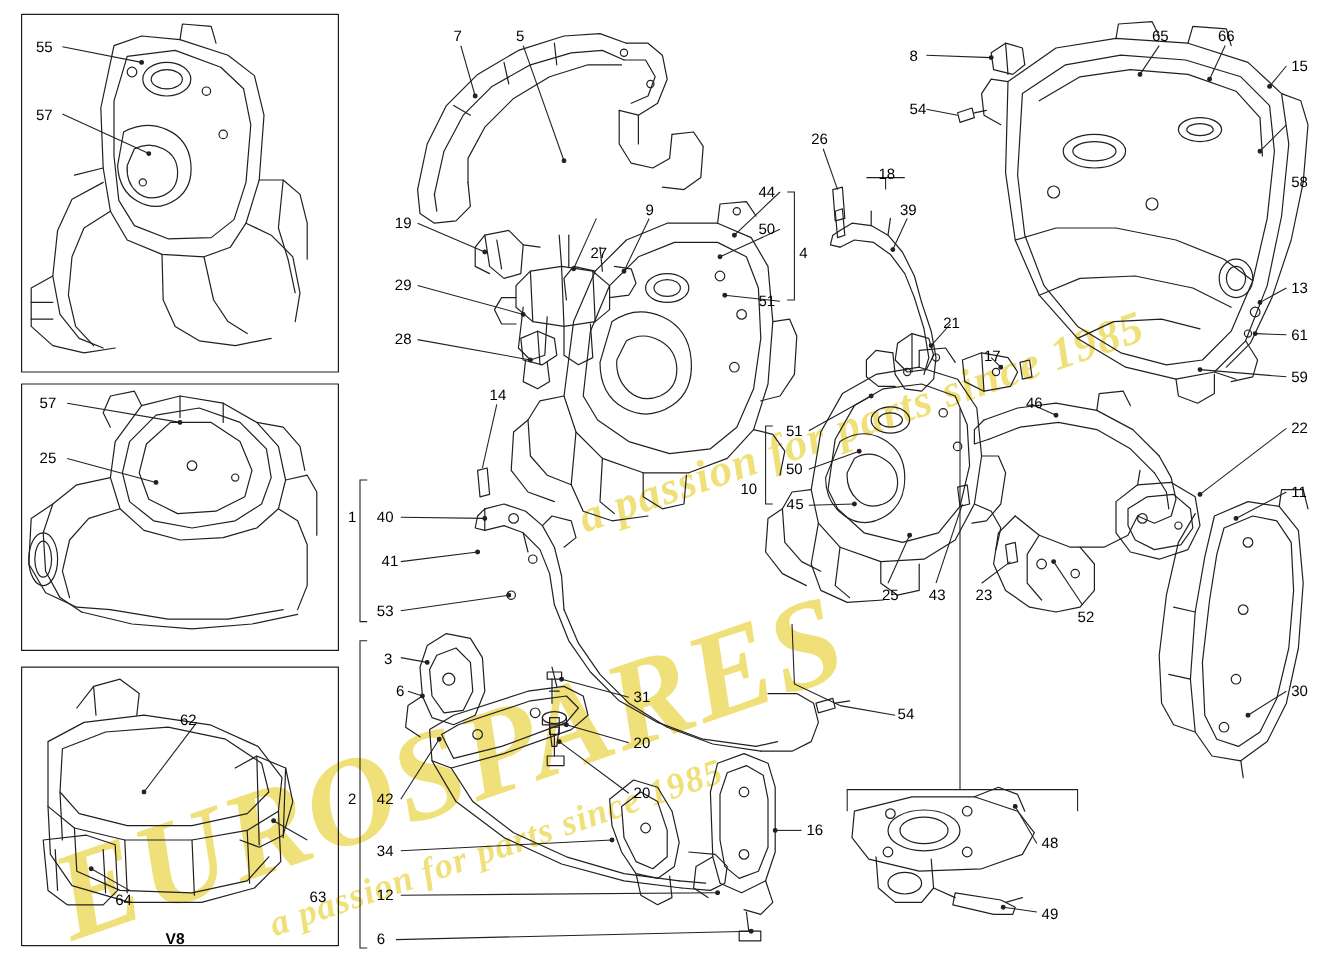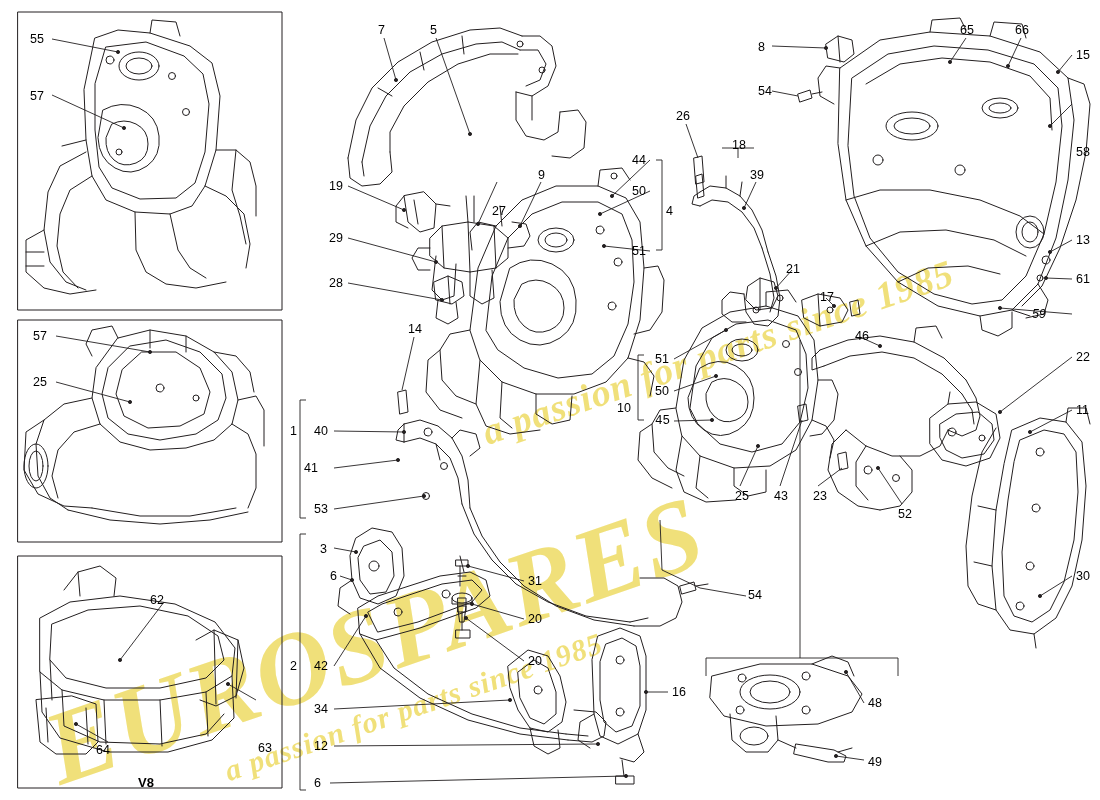--- a/index.html
+++ b/index.html
@@ -572,34 +572,34 @@
       <div class="callout" style="left: 750px; top: 169px;">39</div>
       <div class="callout" style="left: 632px; top: 185px;">50</div>
       <div class="callout" style="left: 666px; top: 205px;">4</div>
       <div class="callout" style="left: 329px; top: 232px;">29</div>
       <div class="callout" style="left: 632px; top: 245px;">51</div>
       <div class="callout" style="left: 1076px; top: 234px;">13</div>
       <div class="callout" style="left: 329px; top: 277px;">28</div>
       <div class="callout" style="left: 786px; top: 263px;">21</div>
       <div class="callout" style="left: 1076px; top: 273px;">61</div>
       <div class="callout" style="left: 820px; top: 291px;">17</div>
-      <div class="callout" style="left: 1032px; top: 308px; font-style: italic;">59</div>
+      <div class="callout" style="left: 1076px; top: 308px;">59</div>
       <div class="callout" style="left: 33px; top: 330px;">57</div>
       <div class="callout" style="left: 408px; top: 323px;">14</div>
       <div class="callout" style="left: 855px; top: 330px;">46</div>
       <div class="callout" style="left: 655px; top: 353px;">51</div>
       <div class="callout" style="left: 1076px; top: 351px;">22</div>
       <div class="callout" style="left: 33px; top: 376px;">25</div>
       <div class="callout" style="left: 655px; top: 385px;">50</div>
       <div class="callout" style="left: 617px; top: 402px;">10</div>
       <div class="callout" style="left: 655px; top: 415px; font-family: Liberation Mono, monospace;">45</div>
       <div class="callout" style="left: 1076px; top: 404px;">11</div>
       <div class="callout" style="left: 290px; top: 425px;">1</div>
       <div class="callout" style="left: 314px; top: 425px;">40</div>
-      <div class="callout" style="left: 304px; top: 462px;">41</div>
+      <div class="callout" style="left: 318px; top: 462px;">41</div>
       <div class="callout" style="left: 314px; top: 503px;">53</div>
       <div class="callout" style="left: 735px; top: 490px;">25</div>
       <div class="callout" style="left: 774px; top: 490px;">43</div>
       <div class="callout" style="left: 813px; top: 490px;">23</div>
       <div class="callout" style="left: 898px; top: 508px;">52</div>
       <div class="callout" style="left: 320px; top: 543px;">3</div>
       <div class="callout" style="left: 1076px; top: 570px;">30</div>
       <div class="callout" style="left: 330px; top: 570px;">6</div>
       <div class="callout" style="left: 150px; top: 594px;">62</div>
       <div class="callout" style="left: 528px; top: 575px;">31</div>

